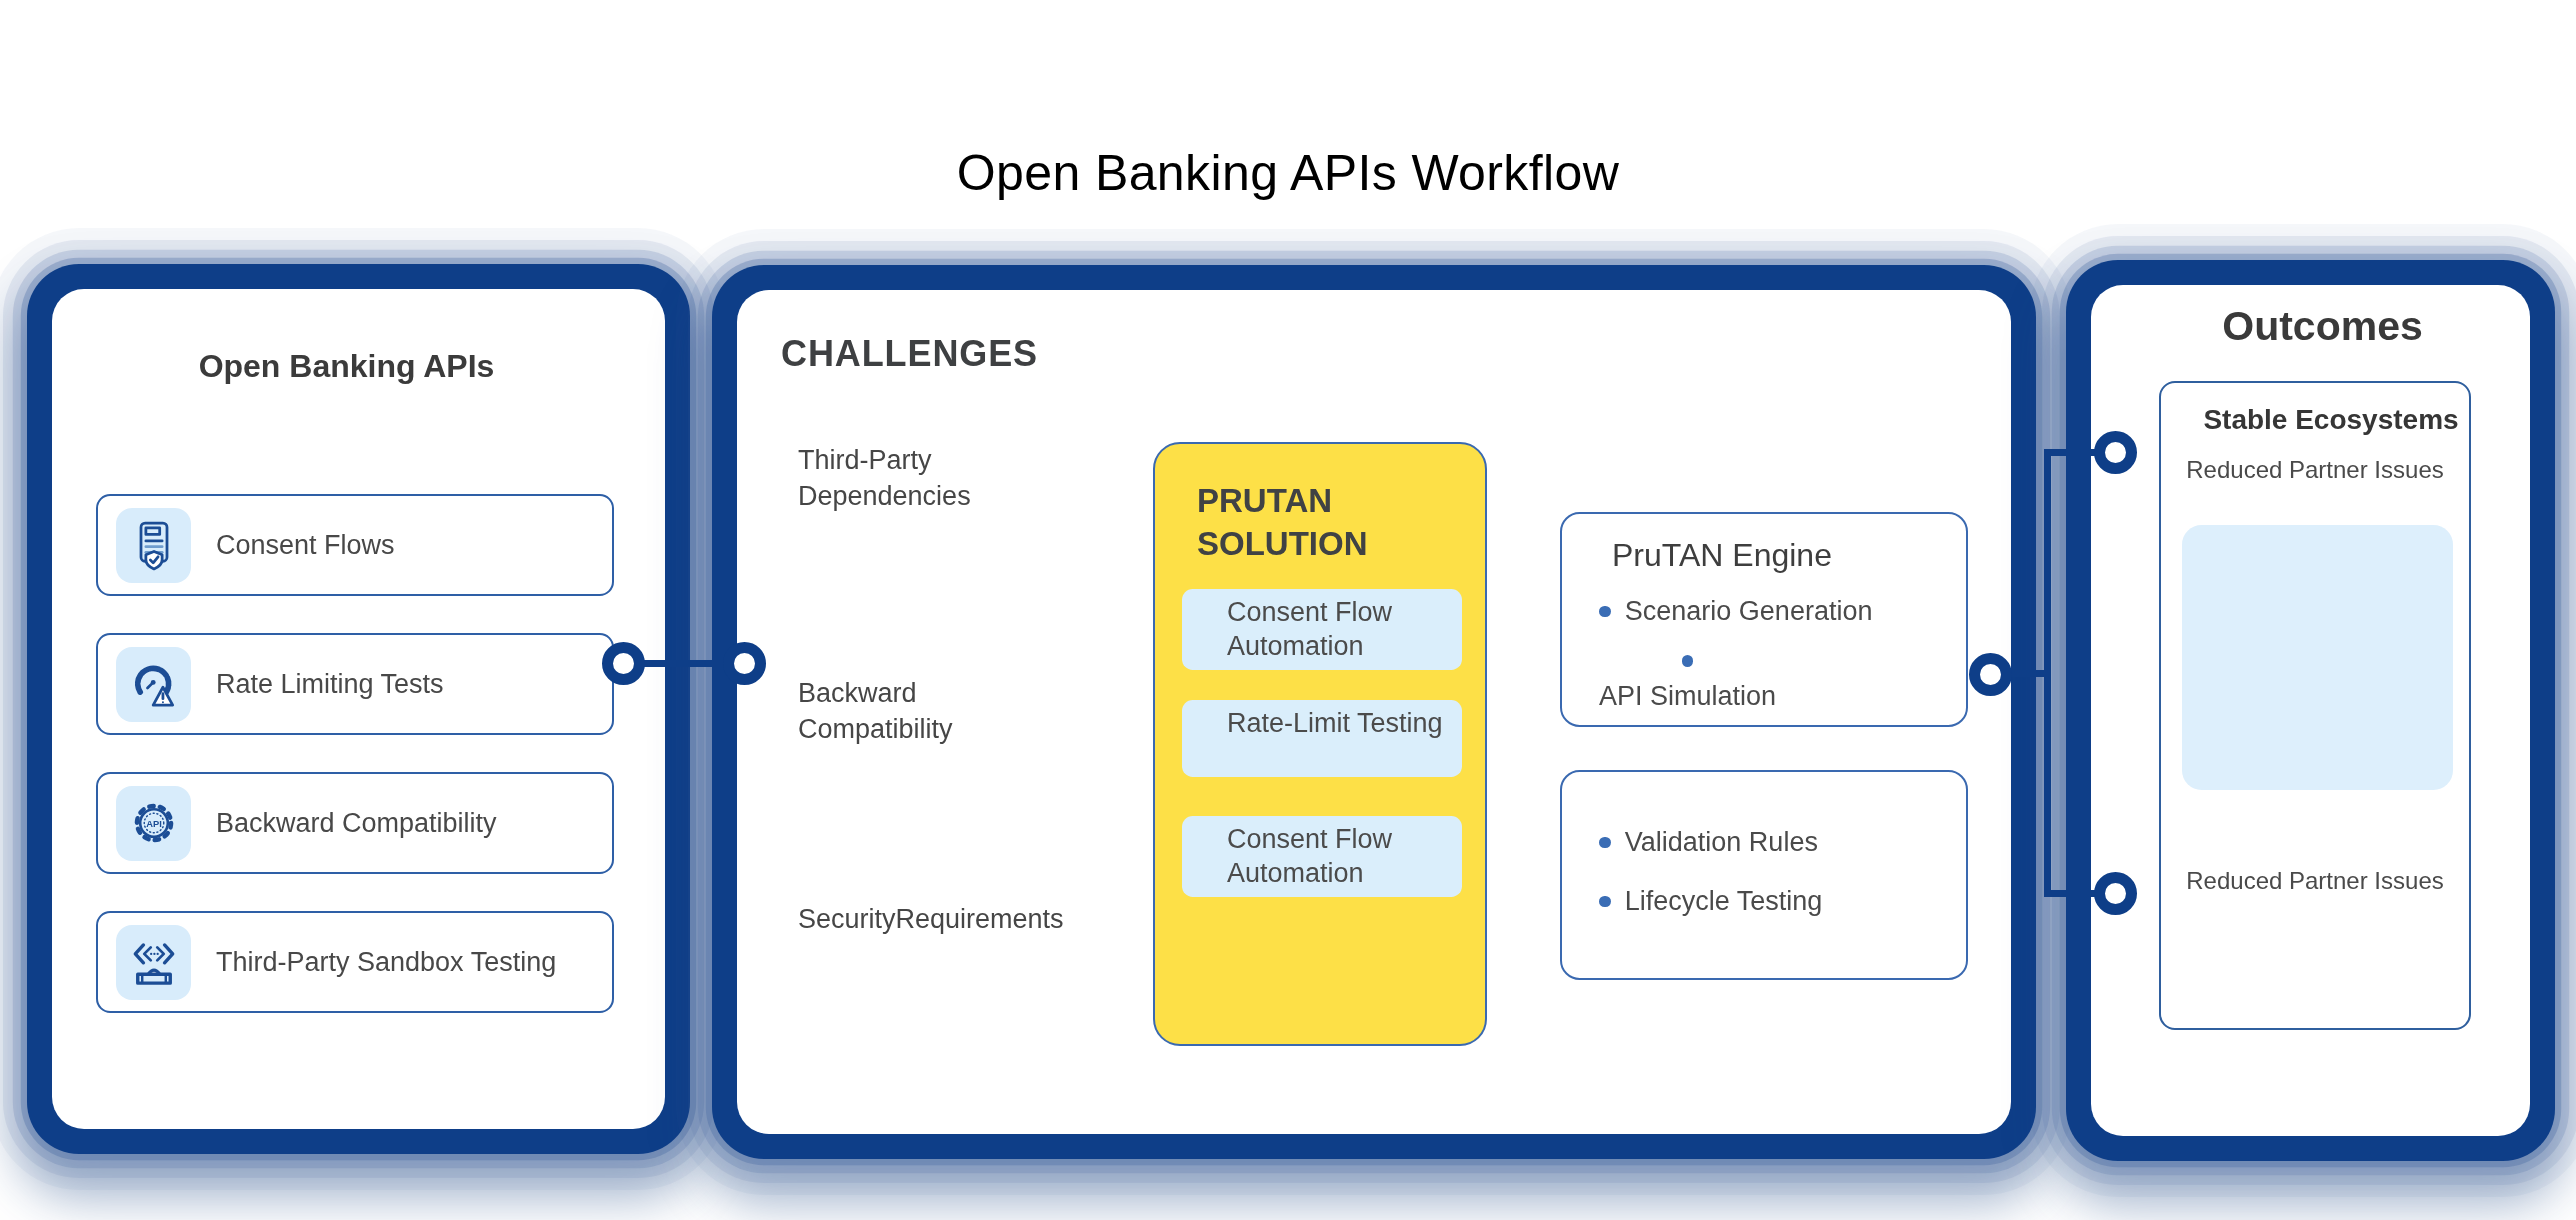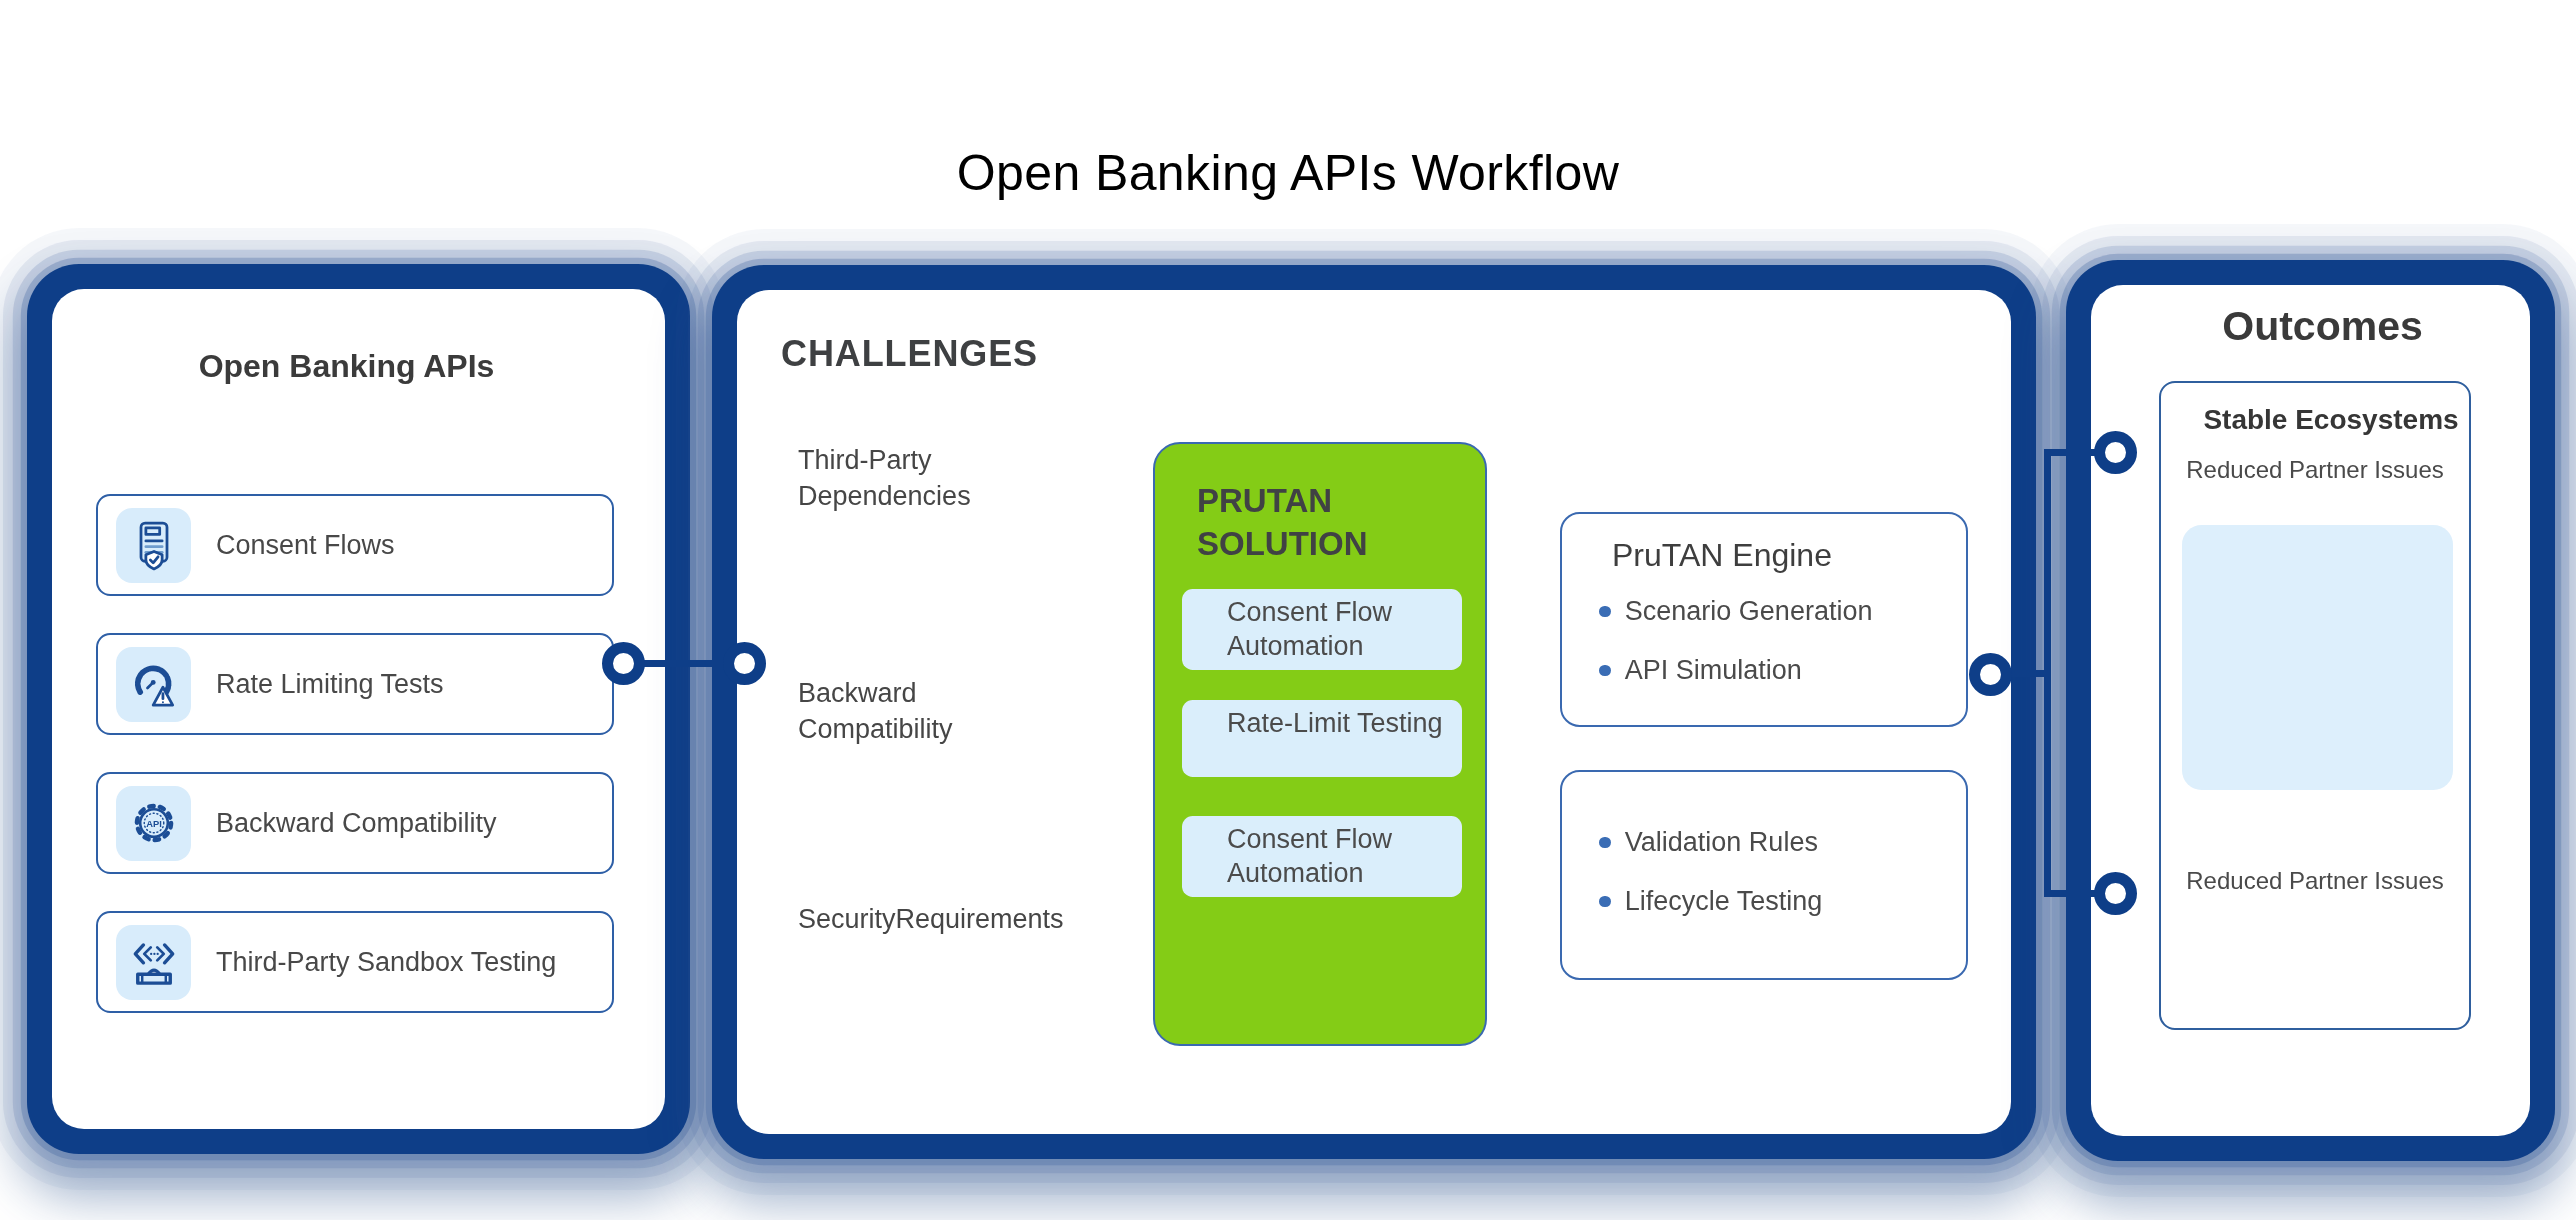--- a/index.html
+++ b/index.html
@@ -38,38 +38,38 @@
 
   
   .mid-heading{position:absolute;left:69px;top:68px;font-size:36px;font-weight:bold;
     color:#3e4042;letter-spacing:0.9px;}
   .challenge{position:absolute;left:86px;width:233px;font-size:27px;color:#464646;line-height:1.32;}
   .challenge-1{top:178px;}
   .challenge-2{top:411px;}
   .challenge-3{top:637px;width:303px;}
 
   .solution-box{position:absolute;left:441px;top:177px;width:334px;height:604px;
-    border:2.2px solid #3a69b0;border-radius:27px;box-sizing:border-box;background:#84cc16;}
+    border:2.2px solid #3a69b0;border-radius:27px;box-sizing:border-box;background:#fde047;}
   .solution-title{position:absolute;left:42px;top:36px;width:240px;font-size:33px;
     font-weight:bold;color:#404244;line-height:1.3;}
   .chip{position:absolute;left:27px;width:280px;box-sizing:border-box;background:#daeefb;
     border-radius:10.7px;padding:7.1px 9px 7.1px 45px;font-size:27px;color:#4b4b4b;line-height:1.24;}
   .chip-1{top:145px;min-height:77px;}
   .chip-2{top:256px;min-height:77px;}
   .chip-3{top:372px;min-height:77px;}
 
   .engine-box{position:absolute;left:848px;top:247px;width:408px;height:215px;
     border:2.2px solid #3a69b0;border-radius:19.6px;box-sizing:border-box;background:#fff;}
   .engine-title{position:absolute;left:50px;top:23px;font-size:32px;font-weight:normal;color:#3e3e3e;}
   .secondary-box{position:absolute;left:848px;top:505px;width:408px;height:210px;
     border:2.2px solid #3a69b0;border-radius:19.6px;box-sizing:border-box;background:#fff;}
   .bullet-row{position:absolute;left:37px;display:flex;align-items:center;gap:14.2px;}
   .bullet-dot{width:11.6px;height:11.6px;border-radius:50%;background:#3a6db5;flex:0 0 11.6px;}
   .bullet-label{font-size:27px;color:#4a4a4a;}
-  .eb-1{top:82px;} .eb-2{top:141px;}
+  .eb-1{top:82px;} .eb-2{top:141px;flex-direction:column;}
   .sb-1{top:55px;} .sb-2{top:114px;}
 
   
   .right-heading{position:absolute;left:12px;top:43px;width:489px;text-align:center;
     font-size:41px;font-weight:bold;color:#3a3a3a;}
   .outcome-card{position:absolute;left:93px;top:121px;width:312px;height:649px;
     border:2.2px solid #2f5f9e;border-radius:16px;box-sizing:border-box;background:#fff;}
   .outcome-heading{position:absolute;left:16px;top:21.4px;width:100%;text-align:center;
     font-size:28px;font-weight:bold;color:#363636;}
   .outcome-sub{position:absolute;left:0;top:73px;width:100%;text-align:center;

